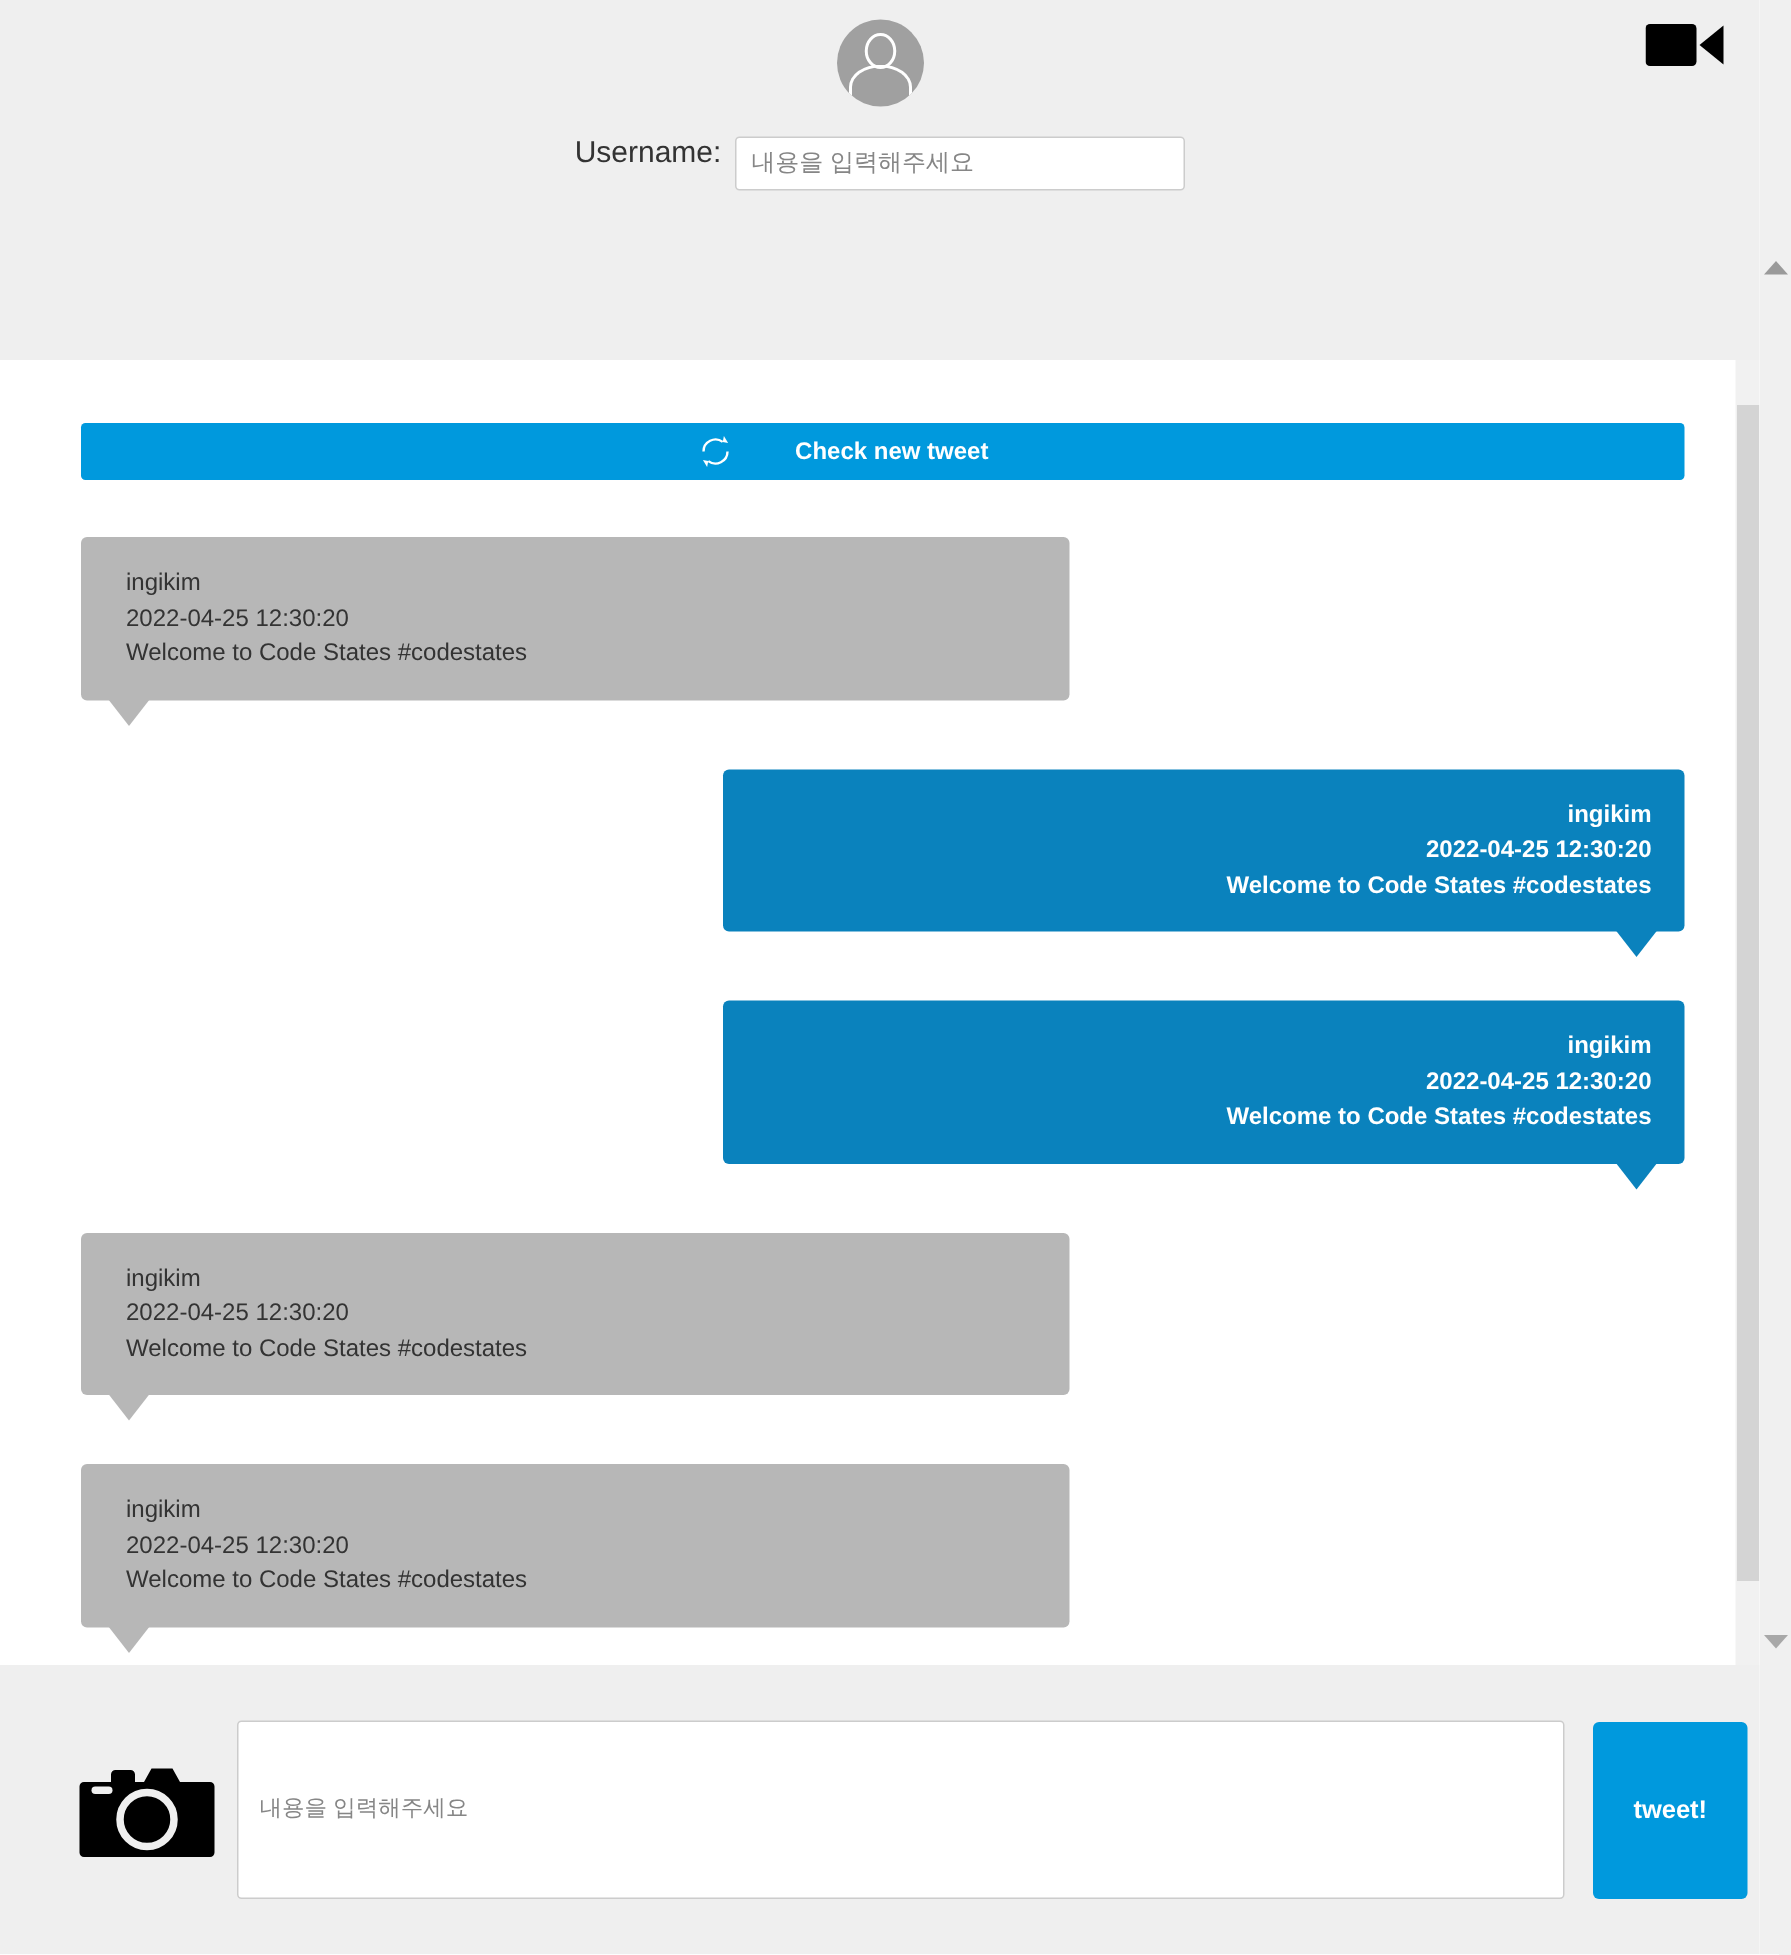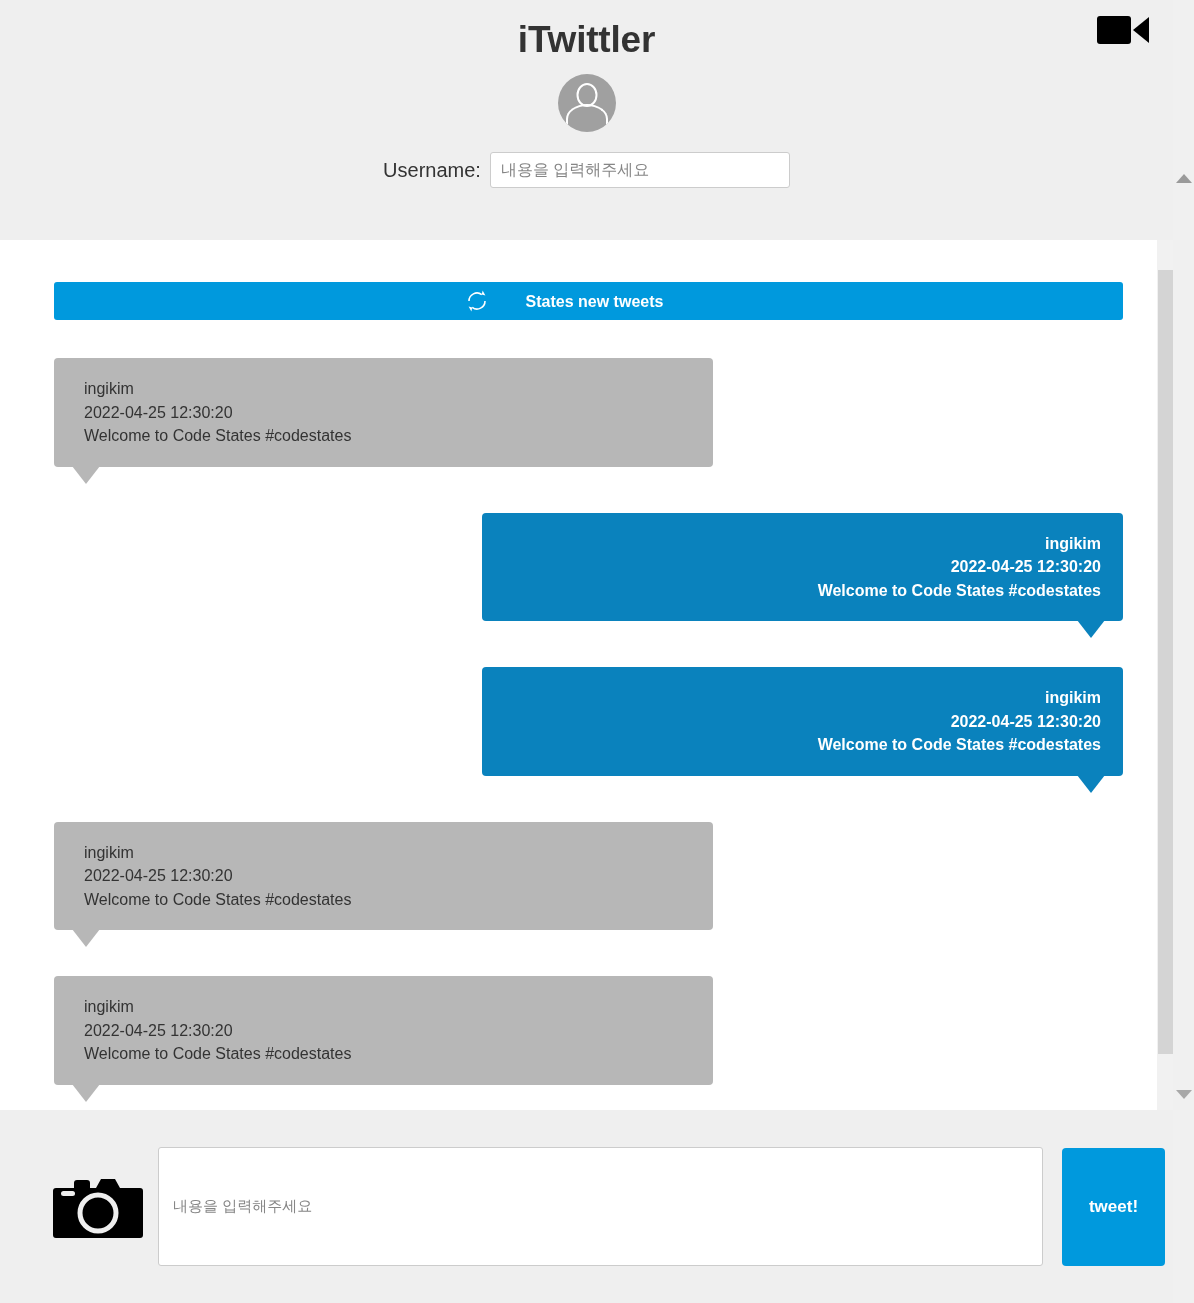--- a/index.html
+++ b/index.html
@@ -80,21 +80,20 @@
     border-radius: 50% 50% 0 0;
     border: 2px solid #ffffff;
     border-bottom: none;
     left: 50%;
     transform: translateX(-50%);
     bottom: -2px;
     box-sizing: border-box;
   }
   .username-row {
     display: flex;
-    align-items: center;
     justify-content: center;
     margin-top: 20px;
   }
   .username-label {
     font-size: 20px;
     color: #333333;
     margin-right: 9px;
   }
   .username-input {
     width: 300px;
@@ -309,21 +308,20 @@
 
   <div class="header">
 
     <div class="video-icon-wrap">
       <svg width="54" height="40" viewBox="0 0 54 40" xmlns="http://www.w3.org/2000/svg">
         <rect x="0" y="6" width="34" height="28" rx="3" fill="#000000"></rect>
         <path d="M36 20 L52 7 L52 33 Z" fill="#000000"></path>
       </svg>
     </div>
 
-    <h1 class="app-title">iTwittler</h1>
 
     <div class="avatar">
       <div class="av-head"></div>
       <div class="av-body"></div>
     </div>
 
     <div class="username-row">
       <span class="username-label">Username:</span>
       <input class="username-input" type="text" placeholder="내용을 입력해주세요" value="" style="">
     </div>
@@ -334,21 +332,21 @@
 
       <button class="check-btn">
         <span class="refresh-icon">
           <svg width="26" height="26" viewBox="0 0 26 26" xmlns="http://www.w3.org/2000/svg">
             <path d="M21 13 A8 8 0 0 1 8.2 19.4" fill="none" stroke="#ffffff" stroke-width="1.6"></path>
             <path d="M5 13 A8 8 0 0 1 17.8 6.6" fill="none" stroke="#ffffff" stroke-width="1.6"></path>
             <path d="M17.8 6.6 L18.6 2.6 L21.4 7.4 Z" fill="#ffffff"></path>
             <path d="M8.2 19.4 L7.4 23.4 L4.6 18.6 Z" fill="#ffffff"></path>
           </svg>
         </span>
-        <span class="check-label">States new tweets</span>
+        <span class="check-label">Check new tweet</span>
       </button>
 
       <div class="tweets">
 
         <div class="tweet left">
           <div class="bubble">
             <span class="line">ingikim</span>
             <span class="line">2022-04-25 12:30:20</span>
             <span class="line">Welcome to Code States #codestates</span>
             <span class="tail"></span>

